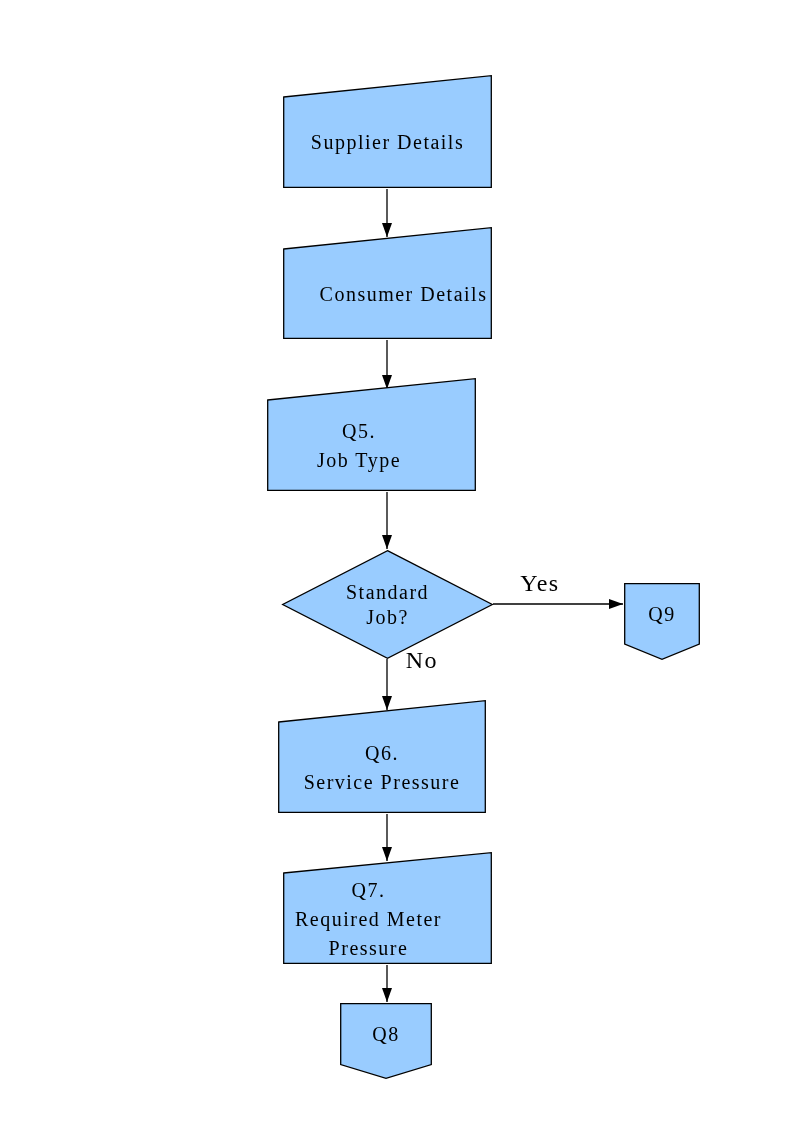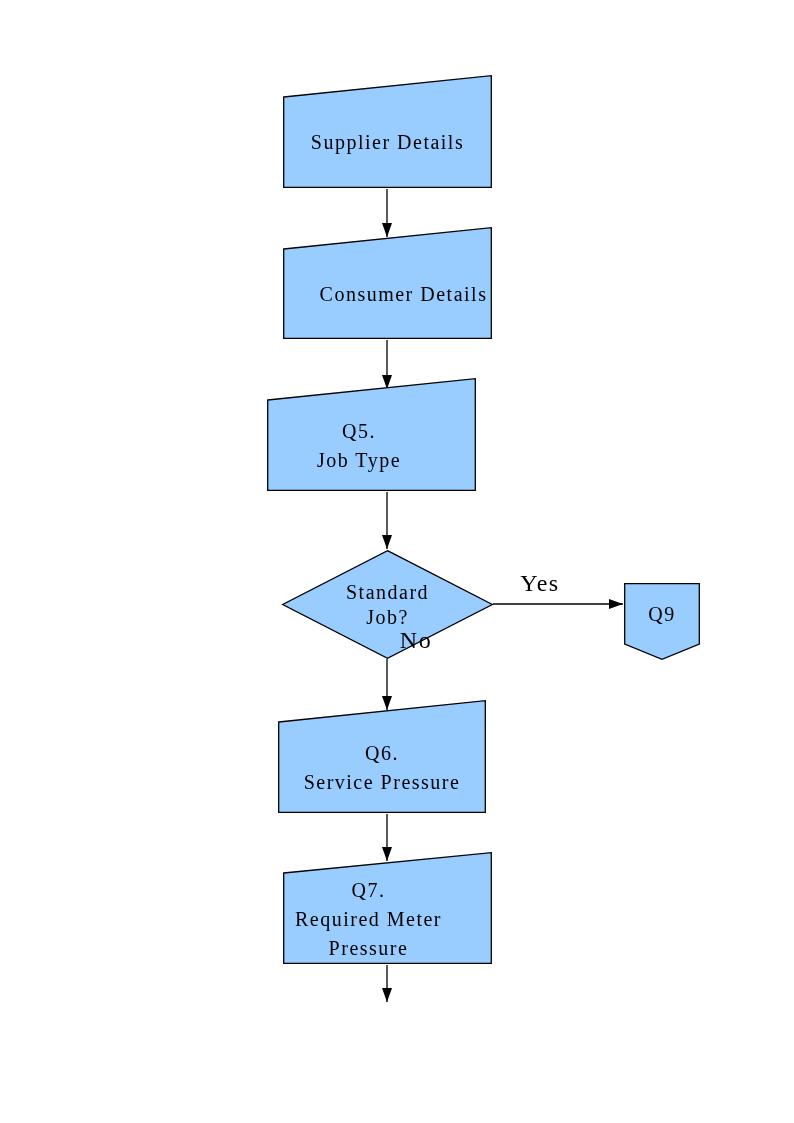--- a/index.html
+++ b/index.html
@@ -121,21 +121,21 @@
   <div class="node node-decision" style="left:282px; top:550px; width:211px; height:109px;">
     <svg class="node-shape-svg" width="211" height="109">
       <polygon points="105.5,0.7 210.3,54.5 105.5,108.3 0.7,54.5"></polygon>
     </svg>
     <div class="label">Standard
 Job?</div>
   </div>
 
   <div class="edge-label" style="left:505px; top:571px; width:70px;">Yes</div>
 
-  <div class="edge-label" style="left:394px; top:628px; width:44px;">No</div>
+  <div class="edge-label" style="left:394px; top:648px; width:44px;text-align:right;">No</div>
 
   <div class="node node-offpage" style="left:624px; top:566px; width:76px; height:77px;margin-top:17px;">
     <svg class="node-shape-svg" width="76" height="77">
       <polygon points="0.7,0.7 75.3,0.7 75.3,61 38,76.3 0.7,61"></polygon>
     </svg>
     <div class="label">Q9</div>
   </div>
 
   <div class="node node-manual" style="left:278px; top:700px; width:208px; height:113px;">
     <svg class="node-shape-svg" width="208" height="113">
@@ -147,14 +147,20 @@
 
   <div class="node node-manual" style="left:283px; top:852px; width:171px; height:112px;">
     <svg class="node-shape-svg" width="209" height="112">
       <polygon points="0.7,21 208.3,0.7 208.3,111.3 0.7,111.3"></polygon>
     </svg>
     <div class="label">Q7.
 Required Meter
 Pressure</div>
   </div>
 
+  <div class="node node-offpage" style="left:340px; top:1003px; width:92px; height:76px;">
+    <svg class="node-shape-svg" width="92" height="76">
+      <polygon points="0.7,0.7 91.3,0.7 91.3,61.5 46,75.3 0.7,61.5"></polygon>
+    </svg>
+    <div class="label">Q8</div>
+  </div>
 
 </div>
 
 </body></html>

